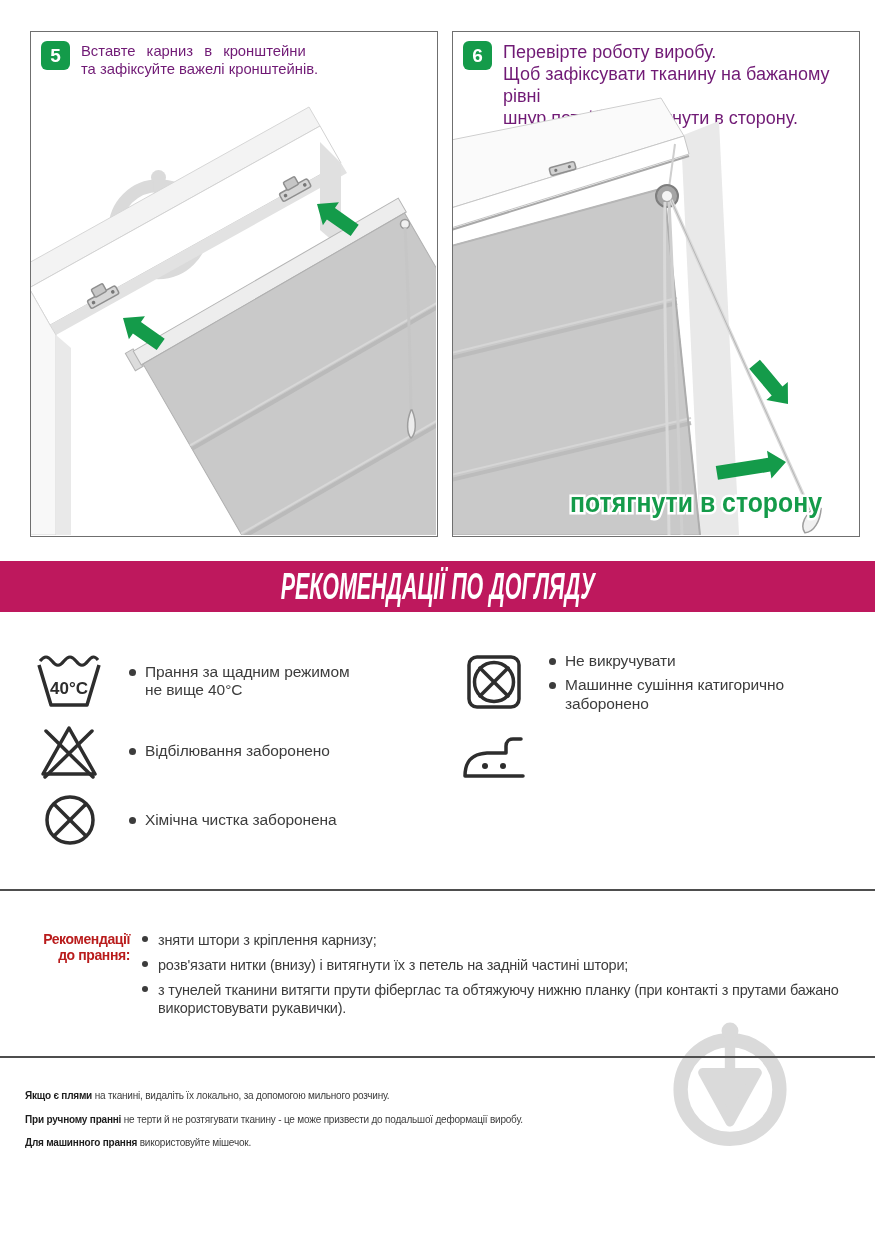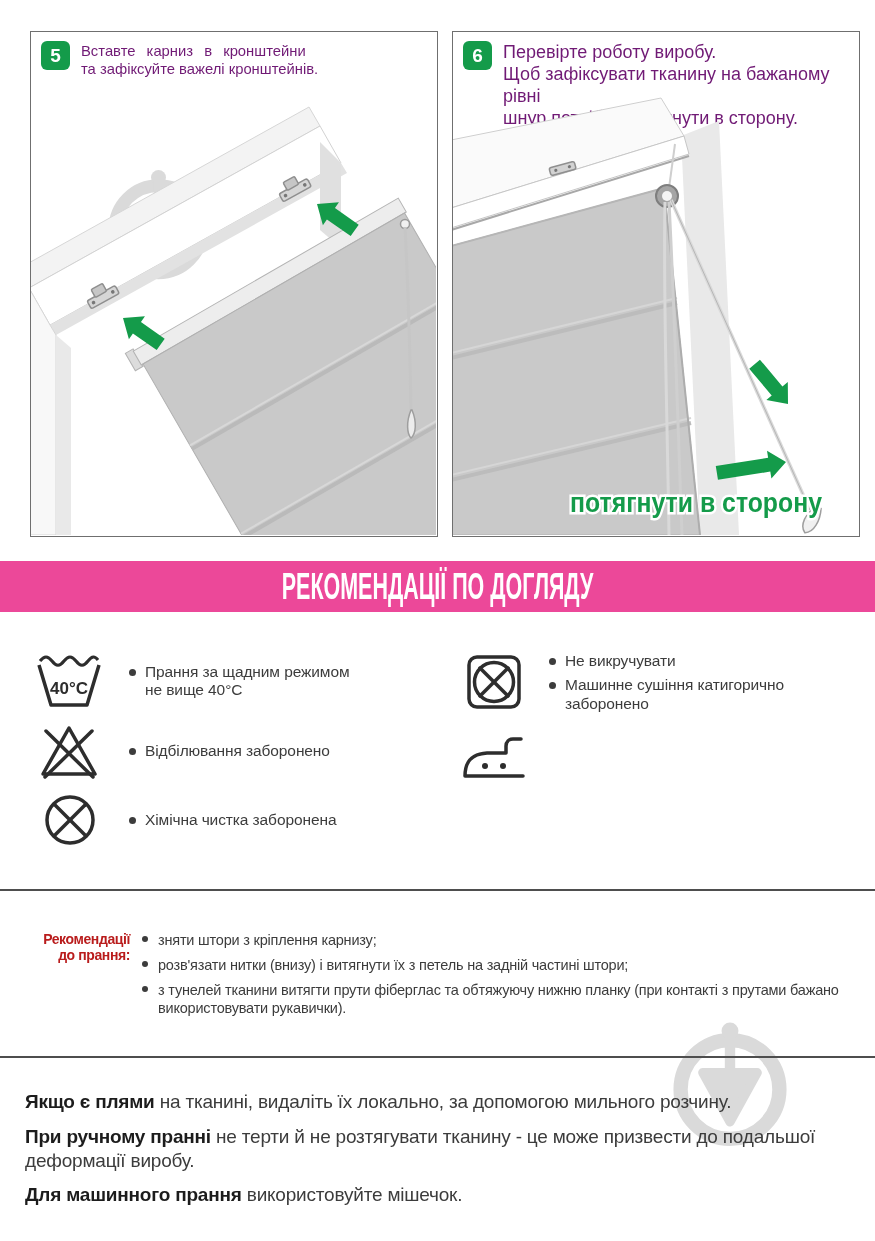--- a/index.html
+++ b/index.html
@@ -12,22 +12,22 @@
   #panel-6{left:452px;}
   .panel-header{position:absolute;left:0;top:0;right:0;display:flex;align-items:flex-start;padding:9px 8px 0 10px;}
   .step-badge{flex:0 0 auto;width:29px;height:29px;border-radius:6px;background:#149B4A;
               color:#fff;font-weight:bold;font-size:19px;display:flex;align-items:center;justify-content:center;}
   .step-text{margin-left:11px;font-size:14.8px;line-height:1.22;color:#701a75;padding-top:1px;}
   .step-text .just{word-spacing:7px;}
   .panel-illustration{position:absolute;left:0;top:64px;width:405px;height:439px;}
   .panel-illustration svg{display:block;}
 
   
-  .banner{position:absolute;left:0;top:561px;width:875px;height:51px;background:#ec4899;
-          display:flex;align-items:center;justify-content:center;}
+  .banner{position:absolute;left:0;top:561px;width:875px;height:51px;background:#be185d;
+          display:flex;align-items:center;justify-content:center;font-style:italic;}
   .banner span{display:inline-block;color:#fff;font-size:37px;font-weight:bold;letter-spacing:0px;
                transform:scaleX(0.58);white-space:nowrap;}
 
   
   .care-row{position:absolute;display:flex;align-items:center;}
   .care-texts{font-size:15.5px;line-height:1.18;color:#3c3c3c;letter-spacing:-0.1px;}
   .bullet{position:relative;padding-left:17px;margin-bottom:6px;}
   .bullet:last-child{margin-bottom:0;}
   .bullet::before{content:"";position:absolute;left:1px;top:6px;width:7px;height:7px;border-radius:50%;background:#3c3c3c;}
   .care-icon{flex:0 0 auto;}
@@ -39,21 +39,21 @@
 
   
   .wash-label{position:absolute;left:22px;top:931px;width:108px;text-align:right;
               font-size:14px;font-weight:bold;color:#b91c1c;line-height:1.15;letter-spacing:-0.4px;}
   .wash-bullets{position:absolute;left:141px;top:931px;width:712px;font-size:14.5px;
                 color:#3c3c3c;letter-spacing:-0.2px;line-height:1.25;}
   .wash-bullets .bullet{margin-bottom:7px;}
   .wash-bullets .bullet::before{top:5px;width:6px;height:6px;}
 
   
-  .footer-notes{position:absolute;left:25px;top:1090px;width:830px;font-size:19px;
+  .footer-notes{position:absolute;left:25px;top:1090px;width:830px;font-size:10px;
                 color:#3c3c3c;letter-spacing:-0.2px;}
   .footer-notes p{margin:0 0 11px 0;line-height:1.25;}
   .footer-notes .lead{font-weight:bold;color:#1c1c1c;}
 
   .watermark-bottom{position:absolute;left:655px;top:1013px;z-index:0;}
   .over{z-index:1;}
 </style>
 </head>
 <body>
 

